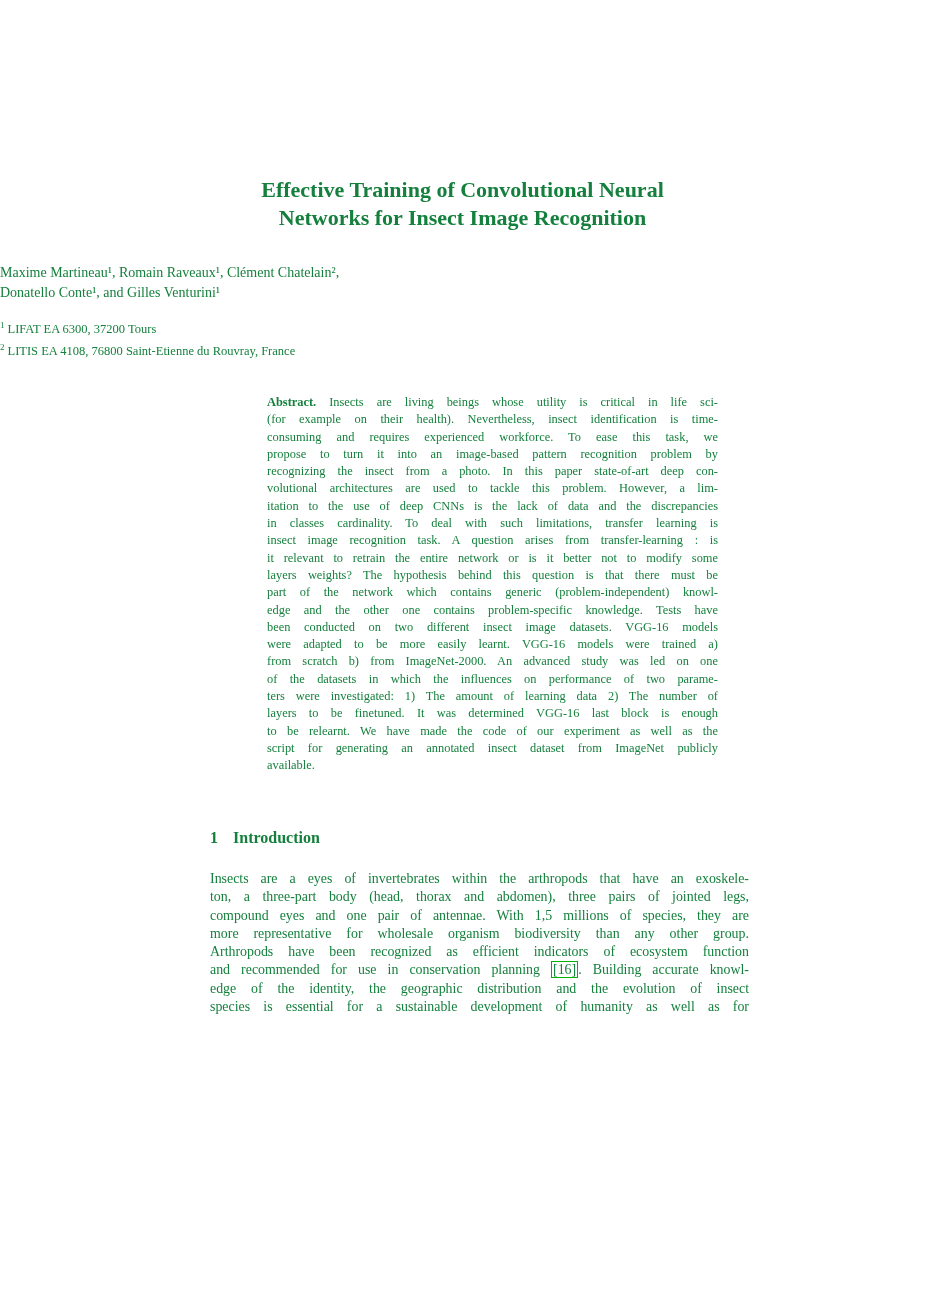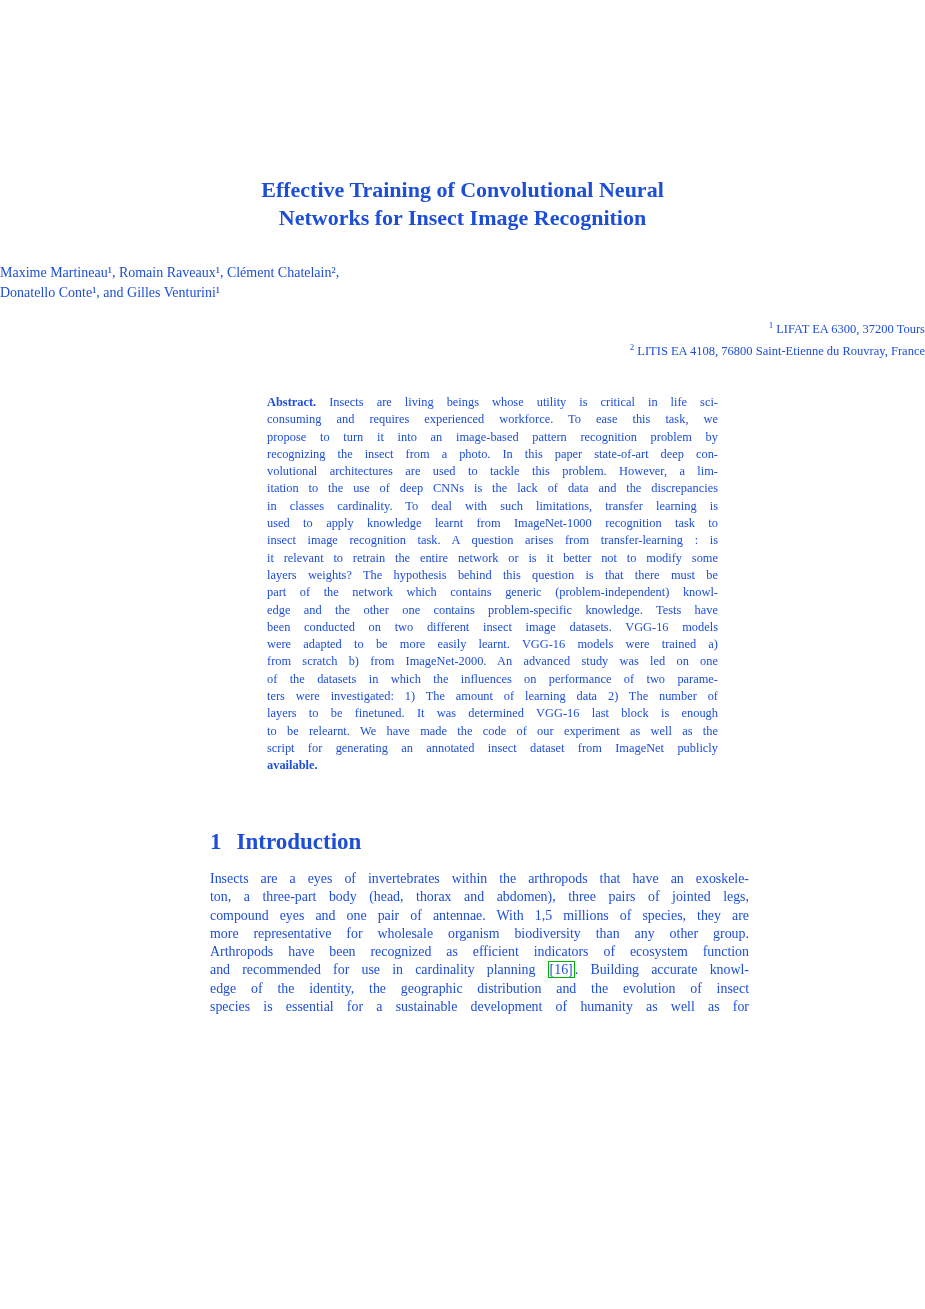--- a/index.html
+++ b/index.html
@@ -2,21 +2,21 @@
 <html><head>
 <meta charset="utf-8">
 <style>
   html, body { margin: 0; padding: 0; background: #ffffff; }
   .page {
     position: relative;
     width: 925px;
     height: 1309px;
     background: #ffffff;
     font-family: "Liberation Serif", "DejaVu Serif", serif;
-    color: #1d4ed8;
+    color: #15803d;
     overflow: hidden;
   }
   .title {
     position: absolute;
     top: 176px;
     left: 0;
     width: 100%;
     text-align: center;
     font-size: 22px;
     font-weight: bold;
@@ -31,45 +31,45 @@
     width: 100%;
     text-align: left;
     font-size: 14px;
     line-height: 20px;
   }
   .affils {
     position: absolute;
     top: 316px;
     left: 0;
     width: 100%;
-    text-align: right;
+    text-align: left;
     font-size: 12.5px;
     line-height: 18px;
   }
   .affils sup { font-size: 9px; margin-right: 3px; }
   .abstract {
     position: absolute;
     top: 394px;
     left: 255px;
     width: 451px;
     font-size: 12.4px;
     line-height: 17.3px;
     margin-left: 12px;
   }
   .aline, .bline {
     text-align: justify;
     text-align-last: justify;
   }
-  .aline.last { text-align-last: left; font-weight: bold; }
+  .aline.last { text-align-last: left; }
   .abstract b { font-weight: bold; }
   .section {
     position: absolute;
     top: 829px;
     left: 210px;
-    font-size: 23px;
+    font-size: 16px;
     font-weight: bold;
     margin: 0;
   }
   .section .num { margin-right: 15px; }
   .intro {
     position: absolute;
     top: 870px;
     left: 210px;
     width: 539px;
     font-size: 13.9px;
@@ -98,27 +98,27 @@
     <div>Donatello Conte¹, and Gilles Venturini¹</div>
   </div>
 
   <div class="affils">
     <div><sup>1</sup><span>LIFAT EA 6300, 37200 Tours</span></div>
     <div><sup>2</sup><span>LITIS EA 4108, 76800 Saint-Etienne du Rouvray, France</span></div>
   </div>
 
   <div class="abstract">
     <div class="aline"><b>Abstract.</b><span> Insects are living beings whose utility is critical in life sci-</span></div>
+    <div class="aline">(for example on their health). Nevertheless, insect identification is time-</div>
     <div class="aline">consuming and requires experienced workforce. To ease this task, we</div>
     <div class="aline">propose to turn it into an image-based pattern recognition problem by</div>
     <div class="aline">recognizing the insect from a photo. In this paper state-of-art deep con-</div>
     <div class="aline">volutional architectures are used to tackle this problem. However, a lim-</div>
     <div class="aline">itation to the use of deep CNNs is the lack of data and the discrepancies</div>
     <div class="aline">in classes cardinality. To deal with such limitations, transfer learning is</div>
-    <div class="aline">used to apply knowledge learnt from ImageNet-1000 recognition task to</div>
     <div class="aline">insect image recognition task. A question arises from transfer-learning : is</div>
     <div class="aline">it relevant to retrain the entire network or is it better not to modify some</div>
     <div class="aline">layers weights? The hypothesis behind this question is that there must be</div>
     <div class="aline">part of the network which contains generic (problem-independent) knowl-</div>
     <div class="aline">edge and the other one contains problem-specific knowledge. Tests have</div>
     <div class="aline">been conducted on two different insect image datasets. VGG-16 models</div>
     <div class="aline">were adapted to be more easily learnt. VGG-16 models were trained a)</div>
     <div class="aline">from scratch b) from ImageNet-2000. An advanced study was led on one</div>
     <div class="aline">of the datasets in which the influences on performance of two parame-</div>
     <div class="aline">ters were investigated: 1) The amount of learning data 2) The number of</div>
@@ -131,18 +131,18 @@
   <h2 class="section">
     <span class="num">1</span><span>Introduction</span>
   </h2>
 
   <div class="intro">
     <div class="bline">Insects are a eyes of invertebrates within the arthropods that have an exoskele-</div>
     <div class="bline">ton, a three-part body (head, thorax and abdomen), three pairs of jointed legs,</div>
     <div class="bline">compound eyes and one pair of antennae. With 1,5 millions of species, they are</div>
     <div class="bline">more representative for wholesale organism biodiversity than any other group.</div>
     <div class="bline">Arthropods have been recognized as efficient indicators of ecosystem function</div>
-    <div class="bline"><span>and recommended for use in cardinality planning </span><a class="cite">[16]</a><span>. Building accurate knowl-</span></div>
+    <div class="bline"><span>and recommended for use in conservation planning </span><a class="cite">[16]</a><span>. Building accurate knowl-</span></div>
     <div class="bline">edge of the identity, the geographic distribution and the evolution of insect</div>
     <div class="bline">species is essential for a sustainable development of humanity as well as for</div>
   </div>
 
 </div>
 
 </body></html>

